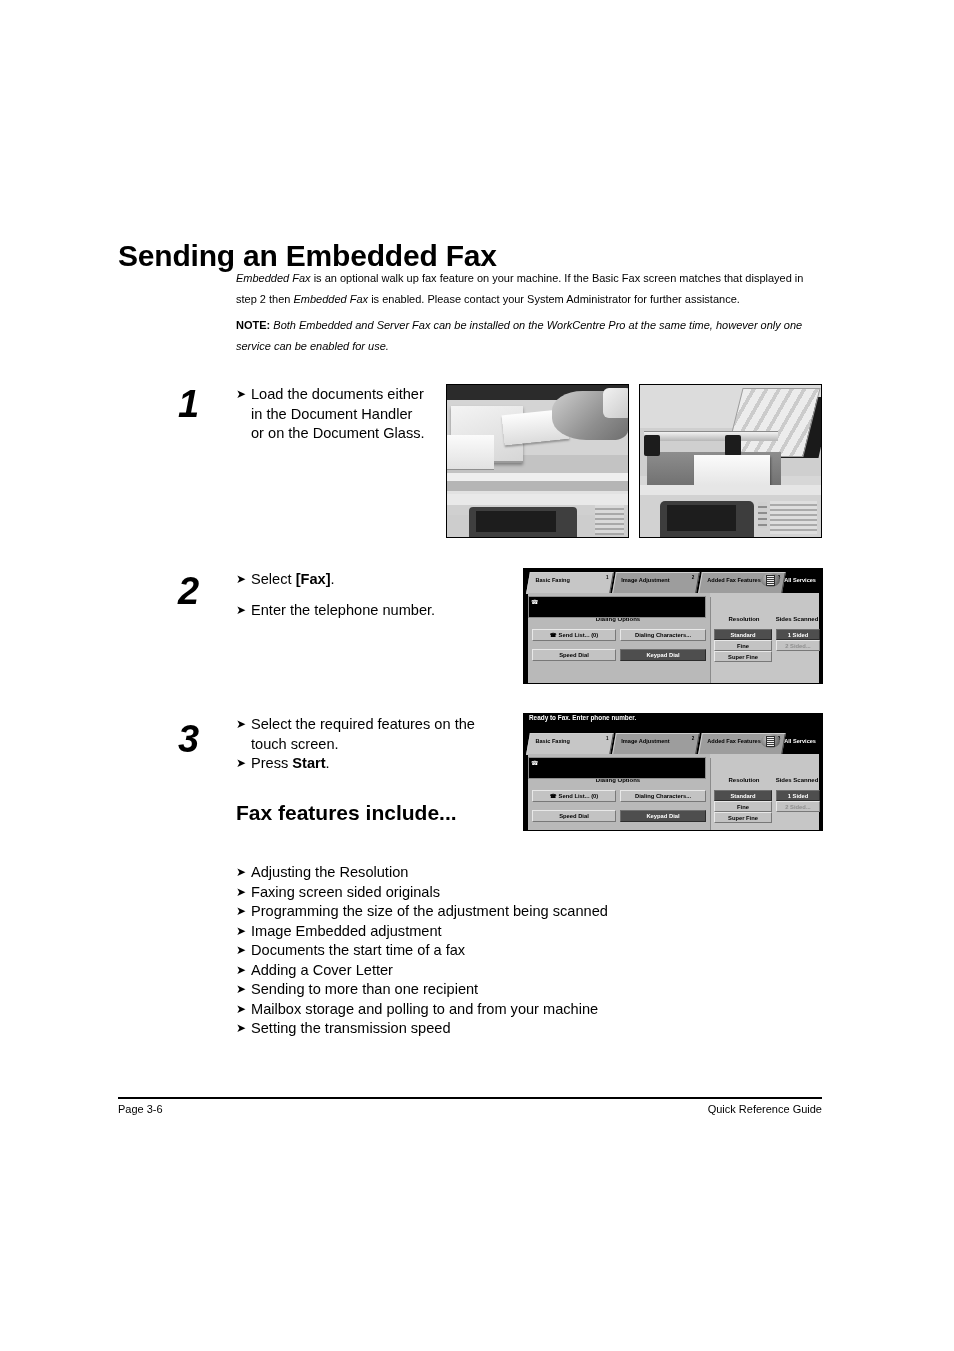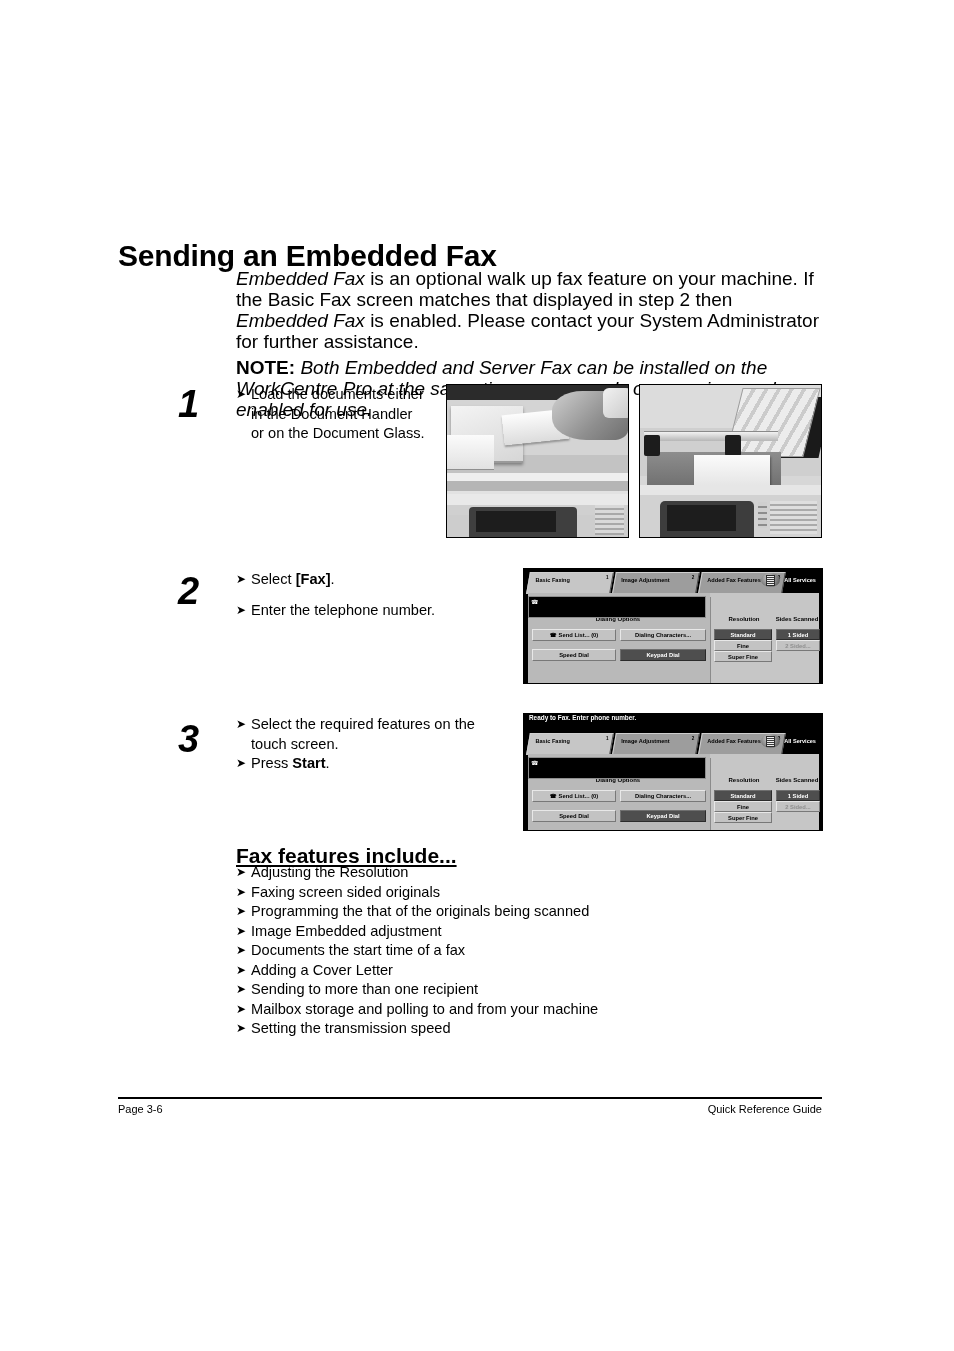--- a/index.html
+++ b/index.html
@@ -33,21 +33,21 @@
     line-height: 36px;
     white-space: nowrap;
   }
 
   
   .intro {
     position: absolute;
     left: 236px;
     top: 268px;
     width: 590px;
-    font-size: 19px;
+    font-size: 11px;
     line-height: 21px;
   }
   .intro p { margin: 0 0 5px 0; }
   .intro .ital { font-style: italic; }
   .note-line { font-style: italic; }
   .note-label { font-style: normal; font-weight: bold; }
 
   
   .step-num {
     position: absolute;
@@ -338,25 +338,24 @@
   .ui-btn.dim {
     color: #8e8e8e;
     background: #c3c3c3;
   }
   .ui-phone-glyph { font-size: 5.5px; margin-right: 2px; }
 
   
   .features-head {
     position: absolute;
     left: 236px;
-    top: 827px;
+    top: 784px;
     font-size: 21px;
     font-weight: bold;
     white-space: nowrap;
-    text-decoration: underline;
   }
   .features-list {
     position: absolute;
     left: 236px;
     top: 863px;
     width: 580px;
     font-size: 14.6px;
     line-height: 19.5px;
   }
   .features-list .bullet-row { margin-bottom: 0; }
@@ -385,21 +384,21 @@
 </style>
 </head>
 <body>
 
 <div class="page">
 
   <h1 class="page-title">Sending an Embedded Fax</h1>
 
   <div class="intro">
     <p><span class="ital">Embedded Fax</span><span> is an optional walk up fax feature on your machine. If the Basic Fax screen matches that displayed in step 2 then </span><span class="ital">Embedded Fax</span><span> is enabled. Please contact your System Administrator for further assistance.</span></p>
-    <p class="note-line"><span class="note-label">NOTE:</span><span> Both Embedded and Server Fax can be installed on the WorkCentre Pro at the same time, access only one service can be enabled for use.</span></p>
+    <p class="note-line"><span class="note-label">NOTE:</span><span> Both Embedded and Server Fax can be installed on the WorkCentre Pro at the same time, however only one service can be enabled for use.</span></p>
   </div>
 
   <div class="step-num" style="left:178px; top:383px;">1</div>
   <div class="step-text" style="left:236px; top:385px; width:190px;">
     <div class="bullet-row">
       <span class="arrow">➤</span>
       <span class="btext">Load the documents either in the Document Handler or on the Document Glass.</span>
     </div>
   </div>
 
@@ -577,21 +576,21 @@
     <div class="bullet-row">
         <span class="arrow">➤</span>
         <span class="btext">Adjusting the Resolution</span>
       </div>
     <div class="bullet-row">
         <span class="arrow">➤</span>
         <span class="btext">Faxing screen sided originals</span>
       </div>
     <div class="bullet-row">
         <span class="arrow">➤</span>
-        <span class="btext">Programming the that of the originals being scanned</span>
+        <span class="btext">Programming the size of the adjustment being scanned</span>
       </div>
     <div class="bullet-row">
         <span class="arrow">➤</span>
         <span class="btext">Image Embedded adjustment</span>
       </div>
     <div class="bullet-row">
         <span class="arrow">➤</span>
         <span class="btext">Documents the start time of a fax</span>
       </div>
     <div class="bullet-row">

